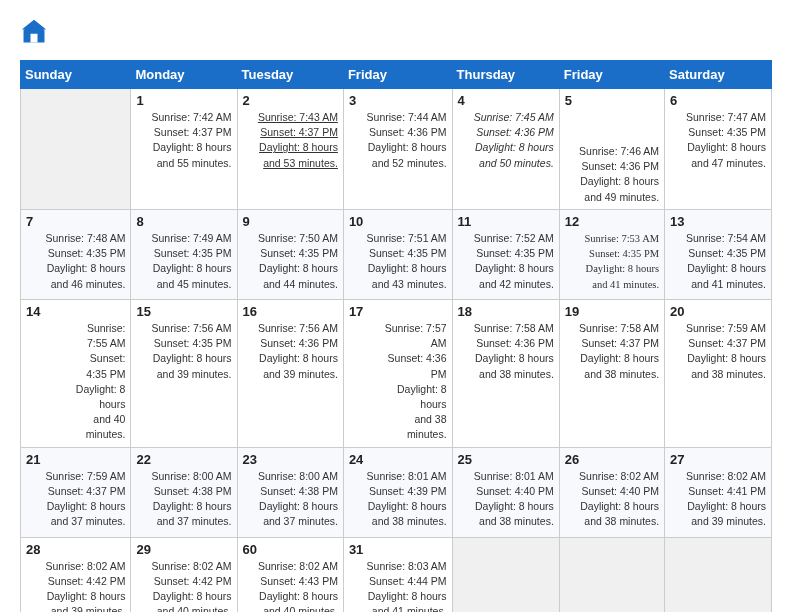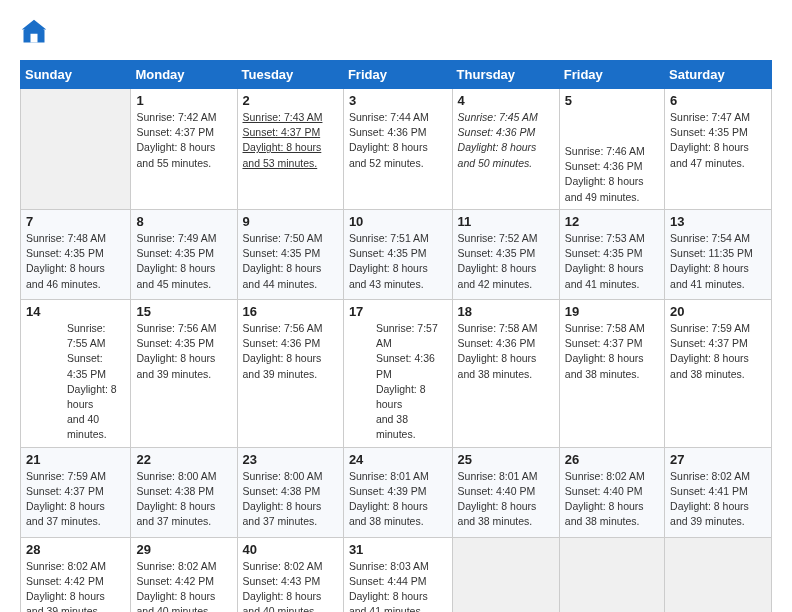--- a/index.html
+++ b/index.html
@@ -82,20 +82,21 @@
       font-size: 13px;
       font-weight: bold;
       color: #222;
       display: block;
       margin-bottom: 2px;
     }
     .day-info {
       font-size: 10.5px;
       color: #333;
       line-height: 1.45;
+      text-align: right;
     }
     .empty-cell {
       background: #f0f0f0 !important;
     }
     .calendar tr:nth-child(even) td.empty-cell {
       background: #eaeaea !important;
     }
   </style>
 </head>
 <body>
@@ -208,29 +209,29 @@
           </td>
           <td>
             <span class="day-num">11</span>
             <div class="day-info" style="white-space: pre-line;">Sunrise: 7:52 AM
 Sunset: 4:35 PM
 Daylight: 8 hours
 and 42 minutes.</div>
           </td>
           <td>
             <span class="day-num">12</span>
-            <div class="day-info" style="white-space: pre-line;">Sunrise: 7:53 AM
+            <div class="day-info" style="white-space: pre-line; font-family: Liberation Serif, serif;">Sunrise: 7:53 AM
 Sunset: 4:35 PM
 Daylight: 8 hours
 and 41 minutes.</div>
           </td>
           <td>
             <span class="day-num">13</span>
             <div class="day-info" style="white-space: pre-line;">Sunrise: 7:54 AM
-Sunset: 11:35 PM
+Sunset: 4:35 PM
 Daylight: 8 hours
 and 41 minutes.</div>
           </td>
         </tr>
         <tr>
           <td>
             <span class="day-num">14</span>
             <div class="day-info" style="white-space: pre-line; margin-left: 41px;">Sunrise: 7:55 AM
 Sunset: 4:35 PM
 Daylight: 8 hours
@@ -339,21 +340,21 @@
 and 39 minutes.</div>
           </td>
           <td>
             <span class="day-num">29</span>
             <div class="day-info" style="white-space: pre-line;">Sunrise: 8:02 AM
 Sunset: 4:42 PM
 Daylight: 8 hours
 and 40 minutes.</div>
           </td>
           <td>
-            <span class="day-num">40</span>
+            <span class="day-num">60</span>
             <div class="day-info" style="white-space: pre-line;">Sunrise: 8:02 AM
 Sunset: 4:43 PM
 Daylight: 8 hours
 and 40 minutes.</div>
           </td>
           <td>
             <span class="day-num">31</span>
             <div class="day-info" style="white-space: pre-line;">Sunrise: 8:03 AM
 Sunset: 4:44 PM
 Daylight: 8 hours

